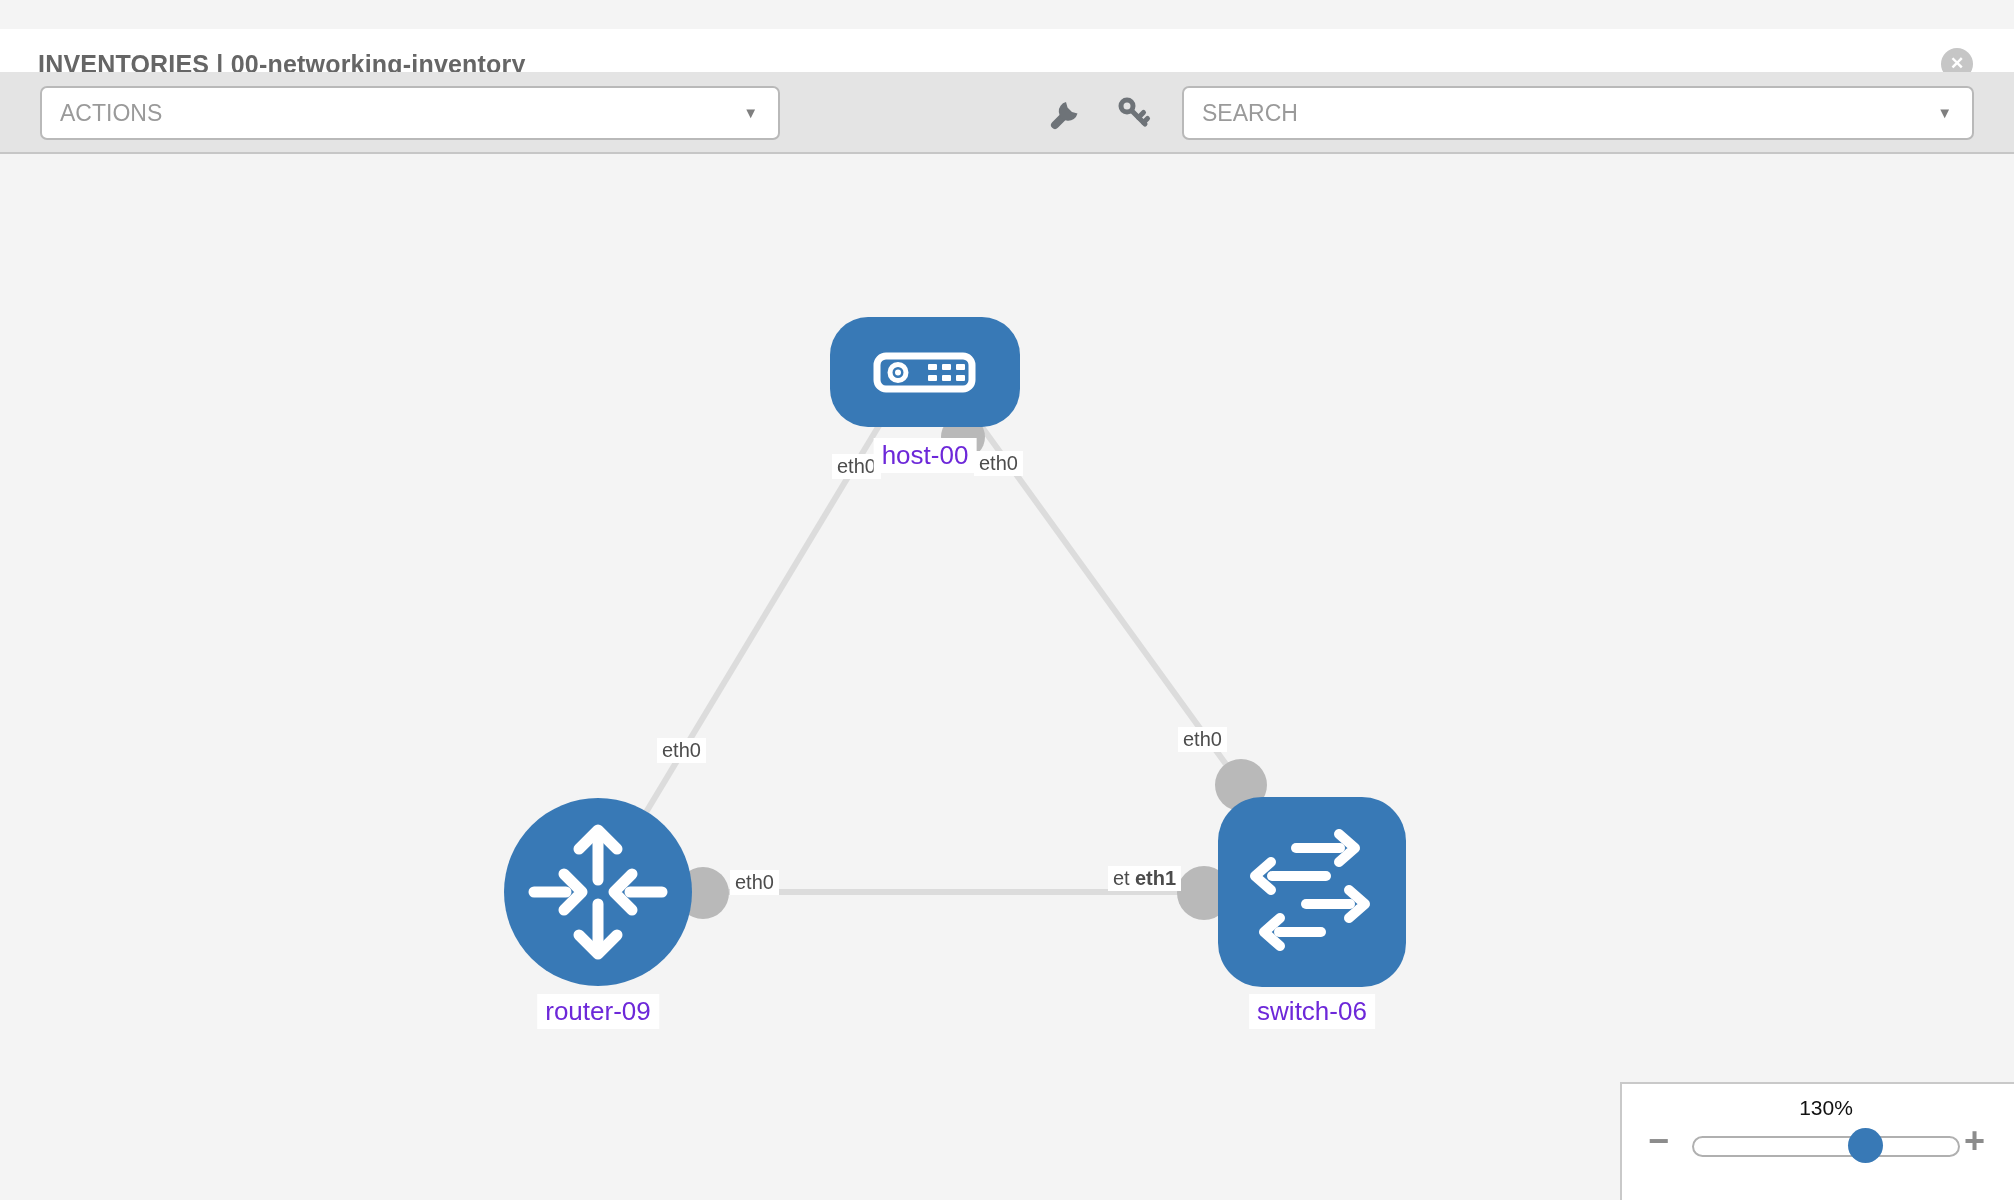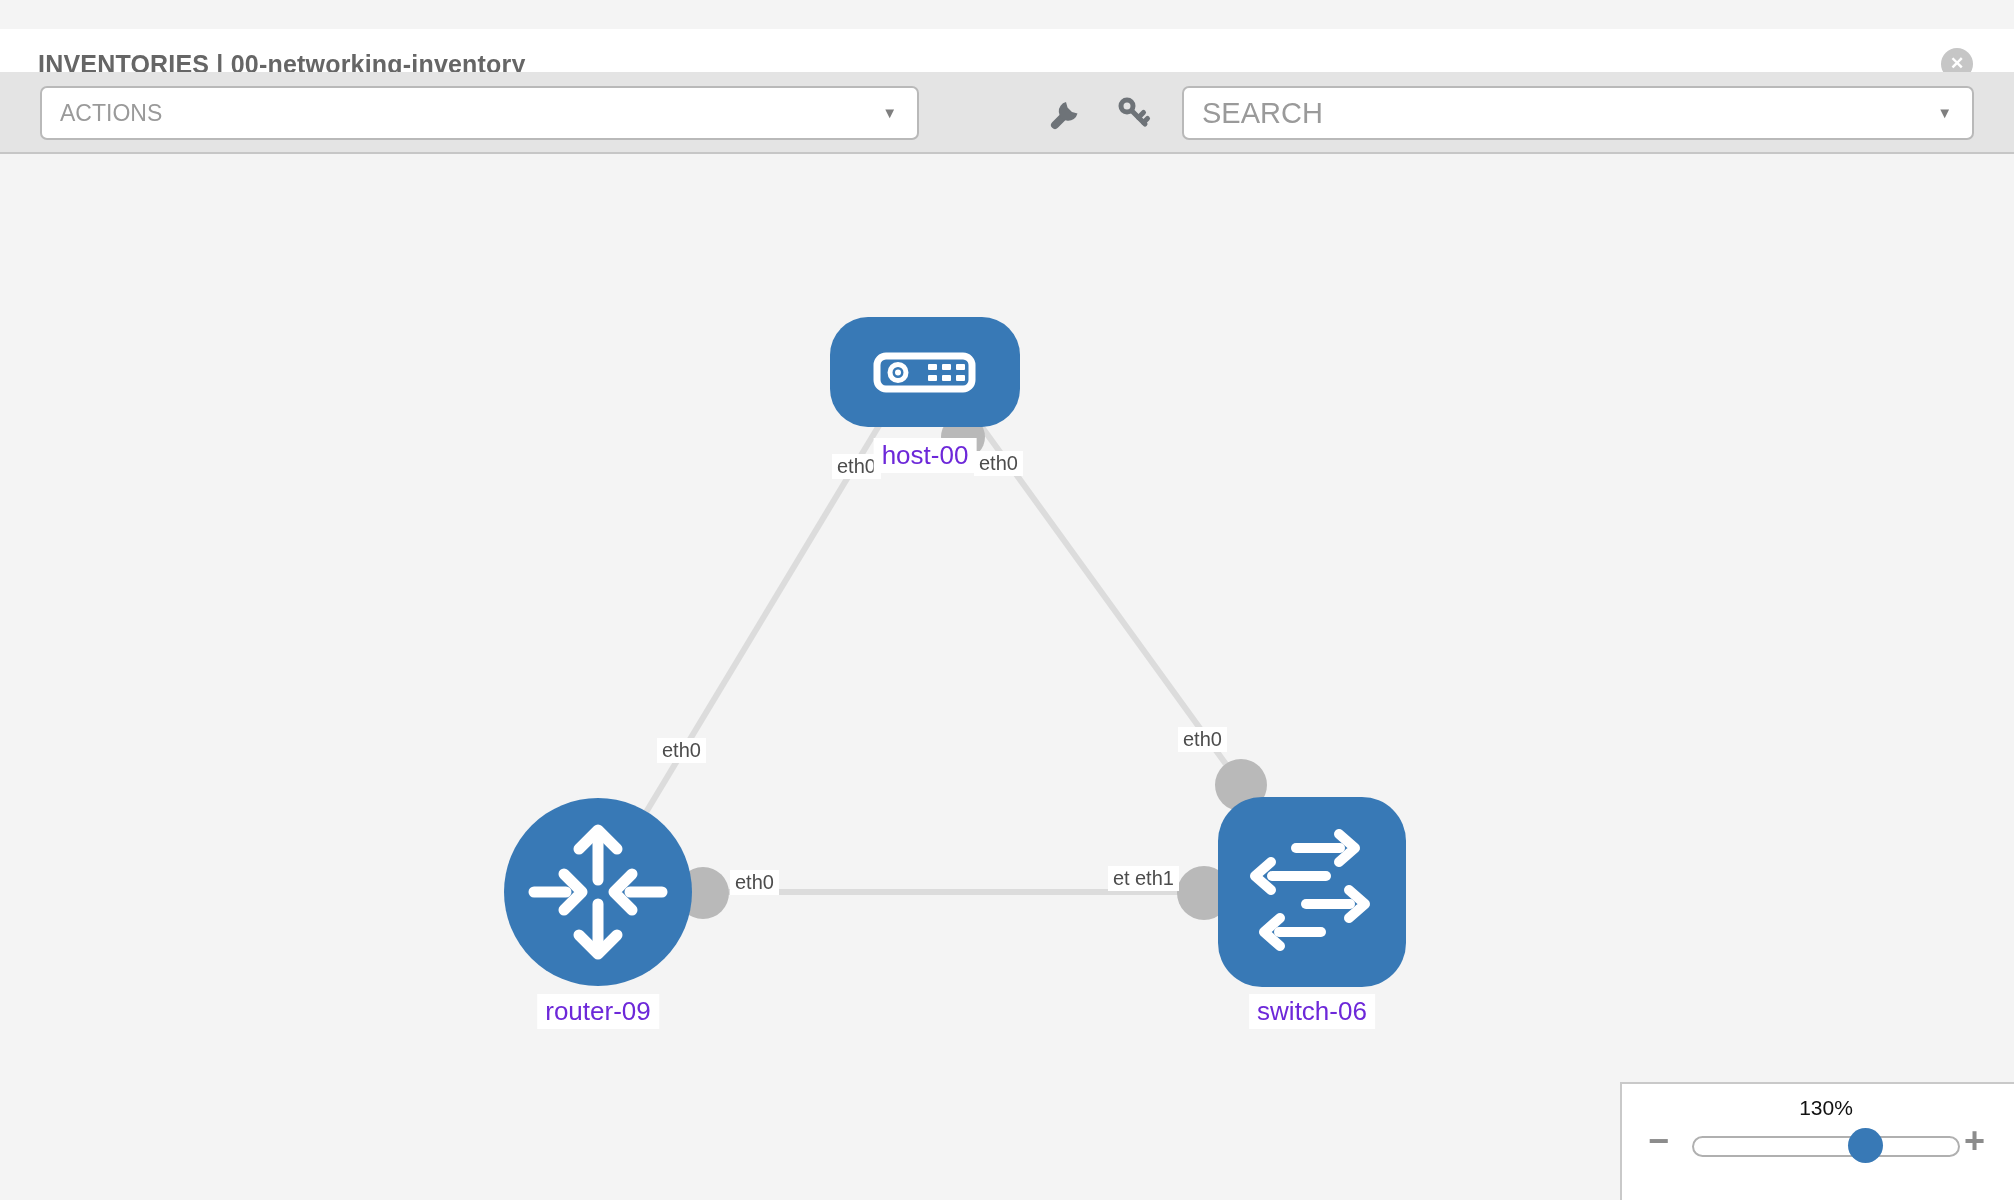--- a/index.html
+++ b/index.html
@@ -32,26 +32,26 @@
     border: 2px solid #b9b9b9; border-radius: 7px;
   }
   .combo .combo-text {
     position: absolute; left: 18px; top: 0; line-height: 50px;
     font-size: 23px; color: #9a9a9a;
   }
   .combo .caret {
     position: absolute; right: 20px; top: 0; line-height: 50px;
     font-size: 15px; color: #7f7f7f;
   }
-  .combo-actions { left: 40px;  width: 879px; text-decoration: underline; }
+  .combo-actions { left: 40px;  width: 740px; text-decoration: underline; }
   .combo-search  { left: 1182px; width: 792px; }
   .combo-search input {
     position: absolute; left: 18px; top: 0; width: 700px; height: 50px;
     border: 0; outline: none; background: transparent;
-    font-family: "Liberation Sans", sans-serif; font-size: 29px; color: #555555;
+    font-family: "Liberation Sans", sans-serif; font-size: 23px; color: #555555;
   }
   .combo-search input::placeholder { color: #9a9a9a; opacity: 1; }
   .tool-icon { position: absolute; top: 23px; width: 36px; height: 36px; cursor: pointer; }
   .tool-wrench { left: 1048px; }
   .tool-key    { left: 1116px; }
 
   
   .canvas {
     position: absolute; left: 8px; top: 154px; width: 2014px; height: 932px;
     background: #f4f4f4;
@@ -178,21 +178,21 @@
       </g>
     </g>
   </svg>
 
   <div class="if-label" style="left:824px;  top:300px;">eth0</div>
   <div class="if-label" style="left:966px;  top:297px;">eth0</div>
   <div class="if-label" style="left:649px;  top:584px;">eth0</div>
   <div class="if-label" style="left:1170px; top:573px;">eth0</div>
   <div class="if-label" style="left:722px;  top:716px;">eth0</div>
   <div class="if-label" style="left:1100px; top:712px;">eth0</div>
-  <div class="if-label" style="left:1122px; top:712px;">eth1</div>
+  <div class="if-label" style="left:1122px; top:712px;font-weight:bold;">eth1</div>
 
   <div class="node-label" style="left:917px;  top:284px;">host-00</div>
   <div class="node-label" style="left:590px;  top:840px;">router-09</div>
   <div class="node-label" style="left:1304px; top:840px;">switch-06</div>
 </div>
 
 <div class="zoom-panel">
   <div class="zoom-level">130%</div>
   <div class="zoom-minus">−</div>
   <div class="zoom-track"></div>

